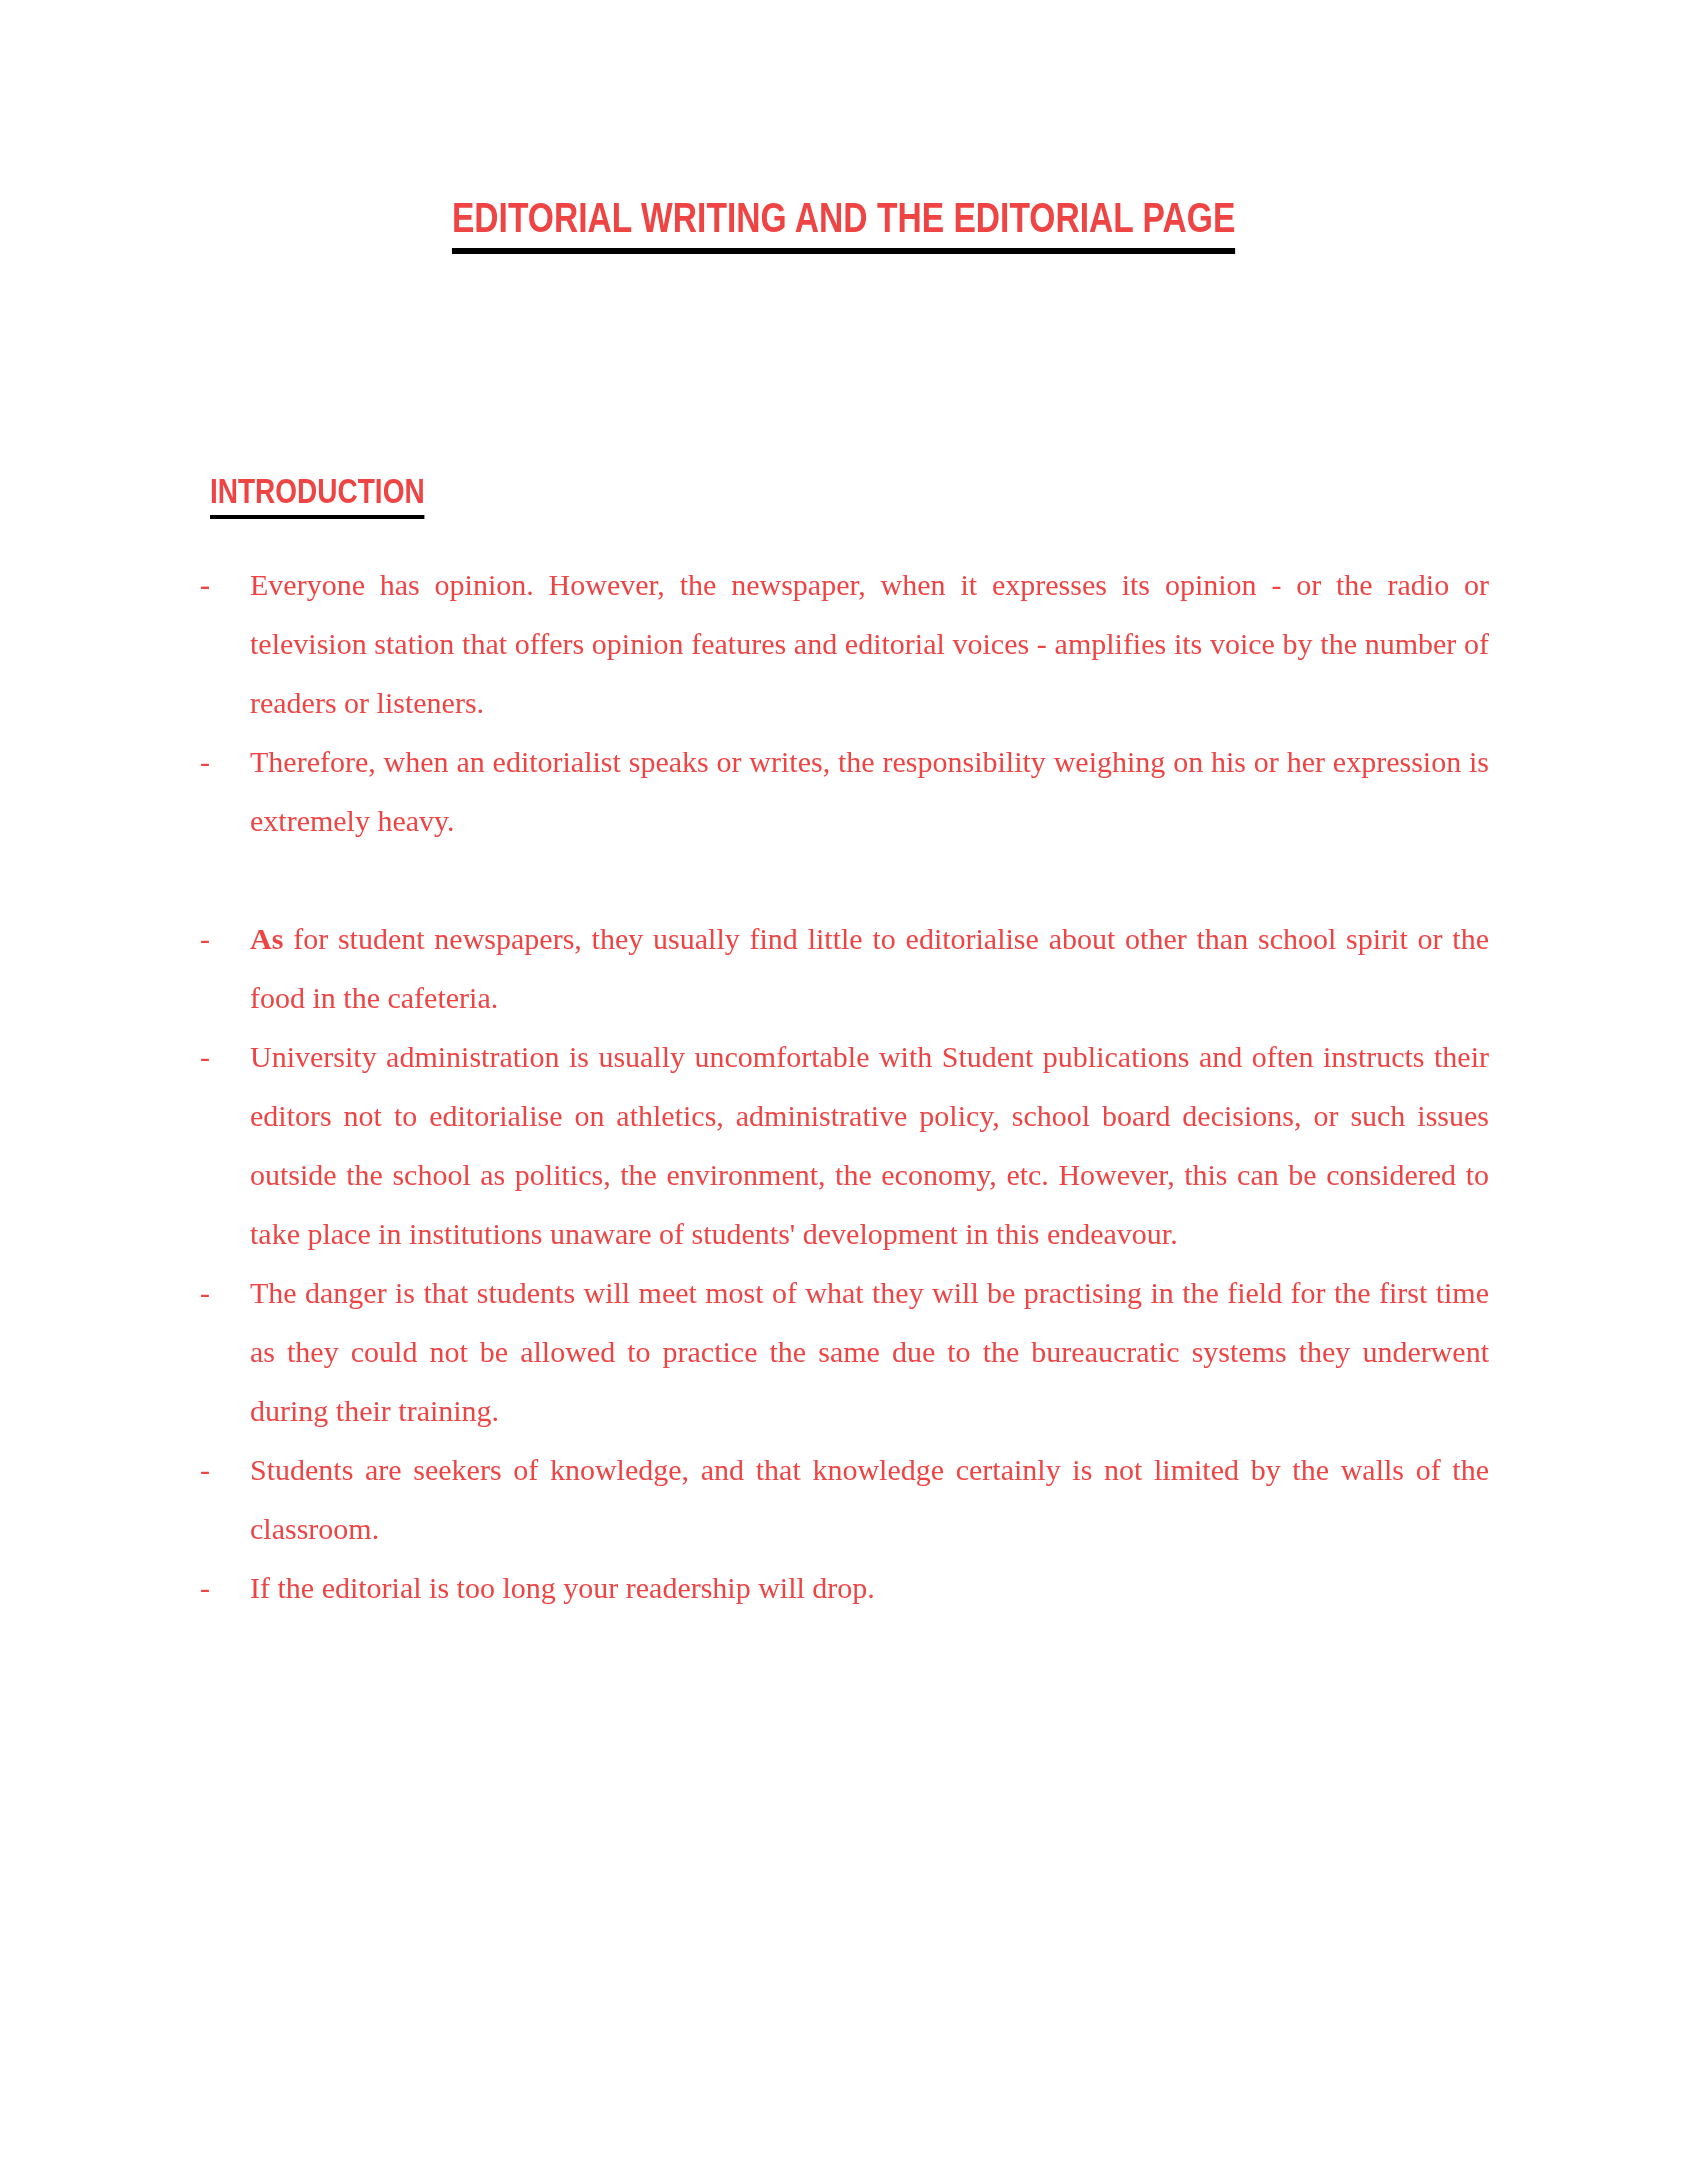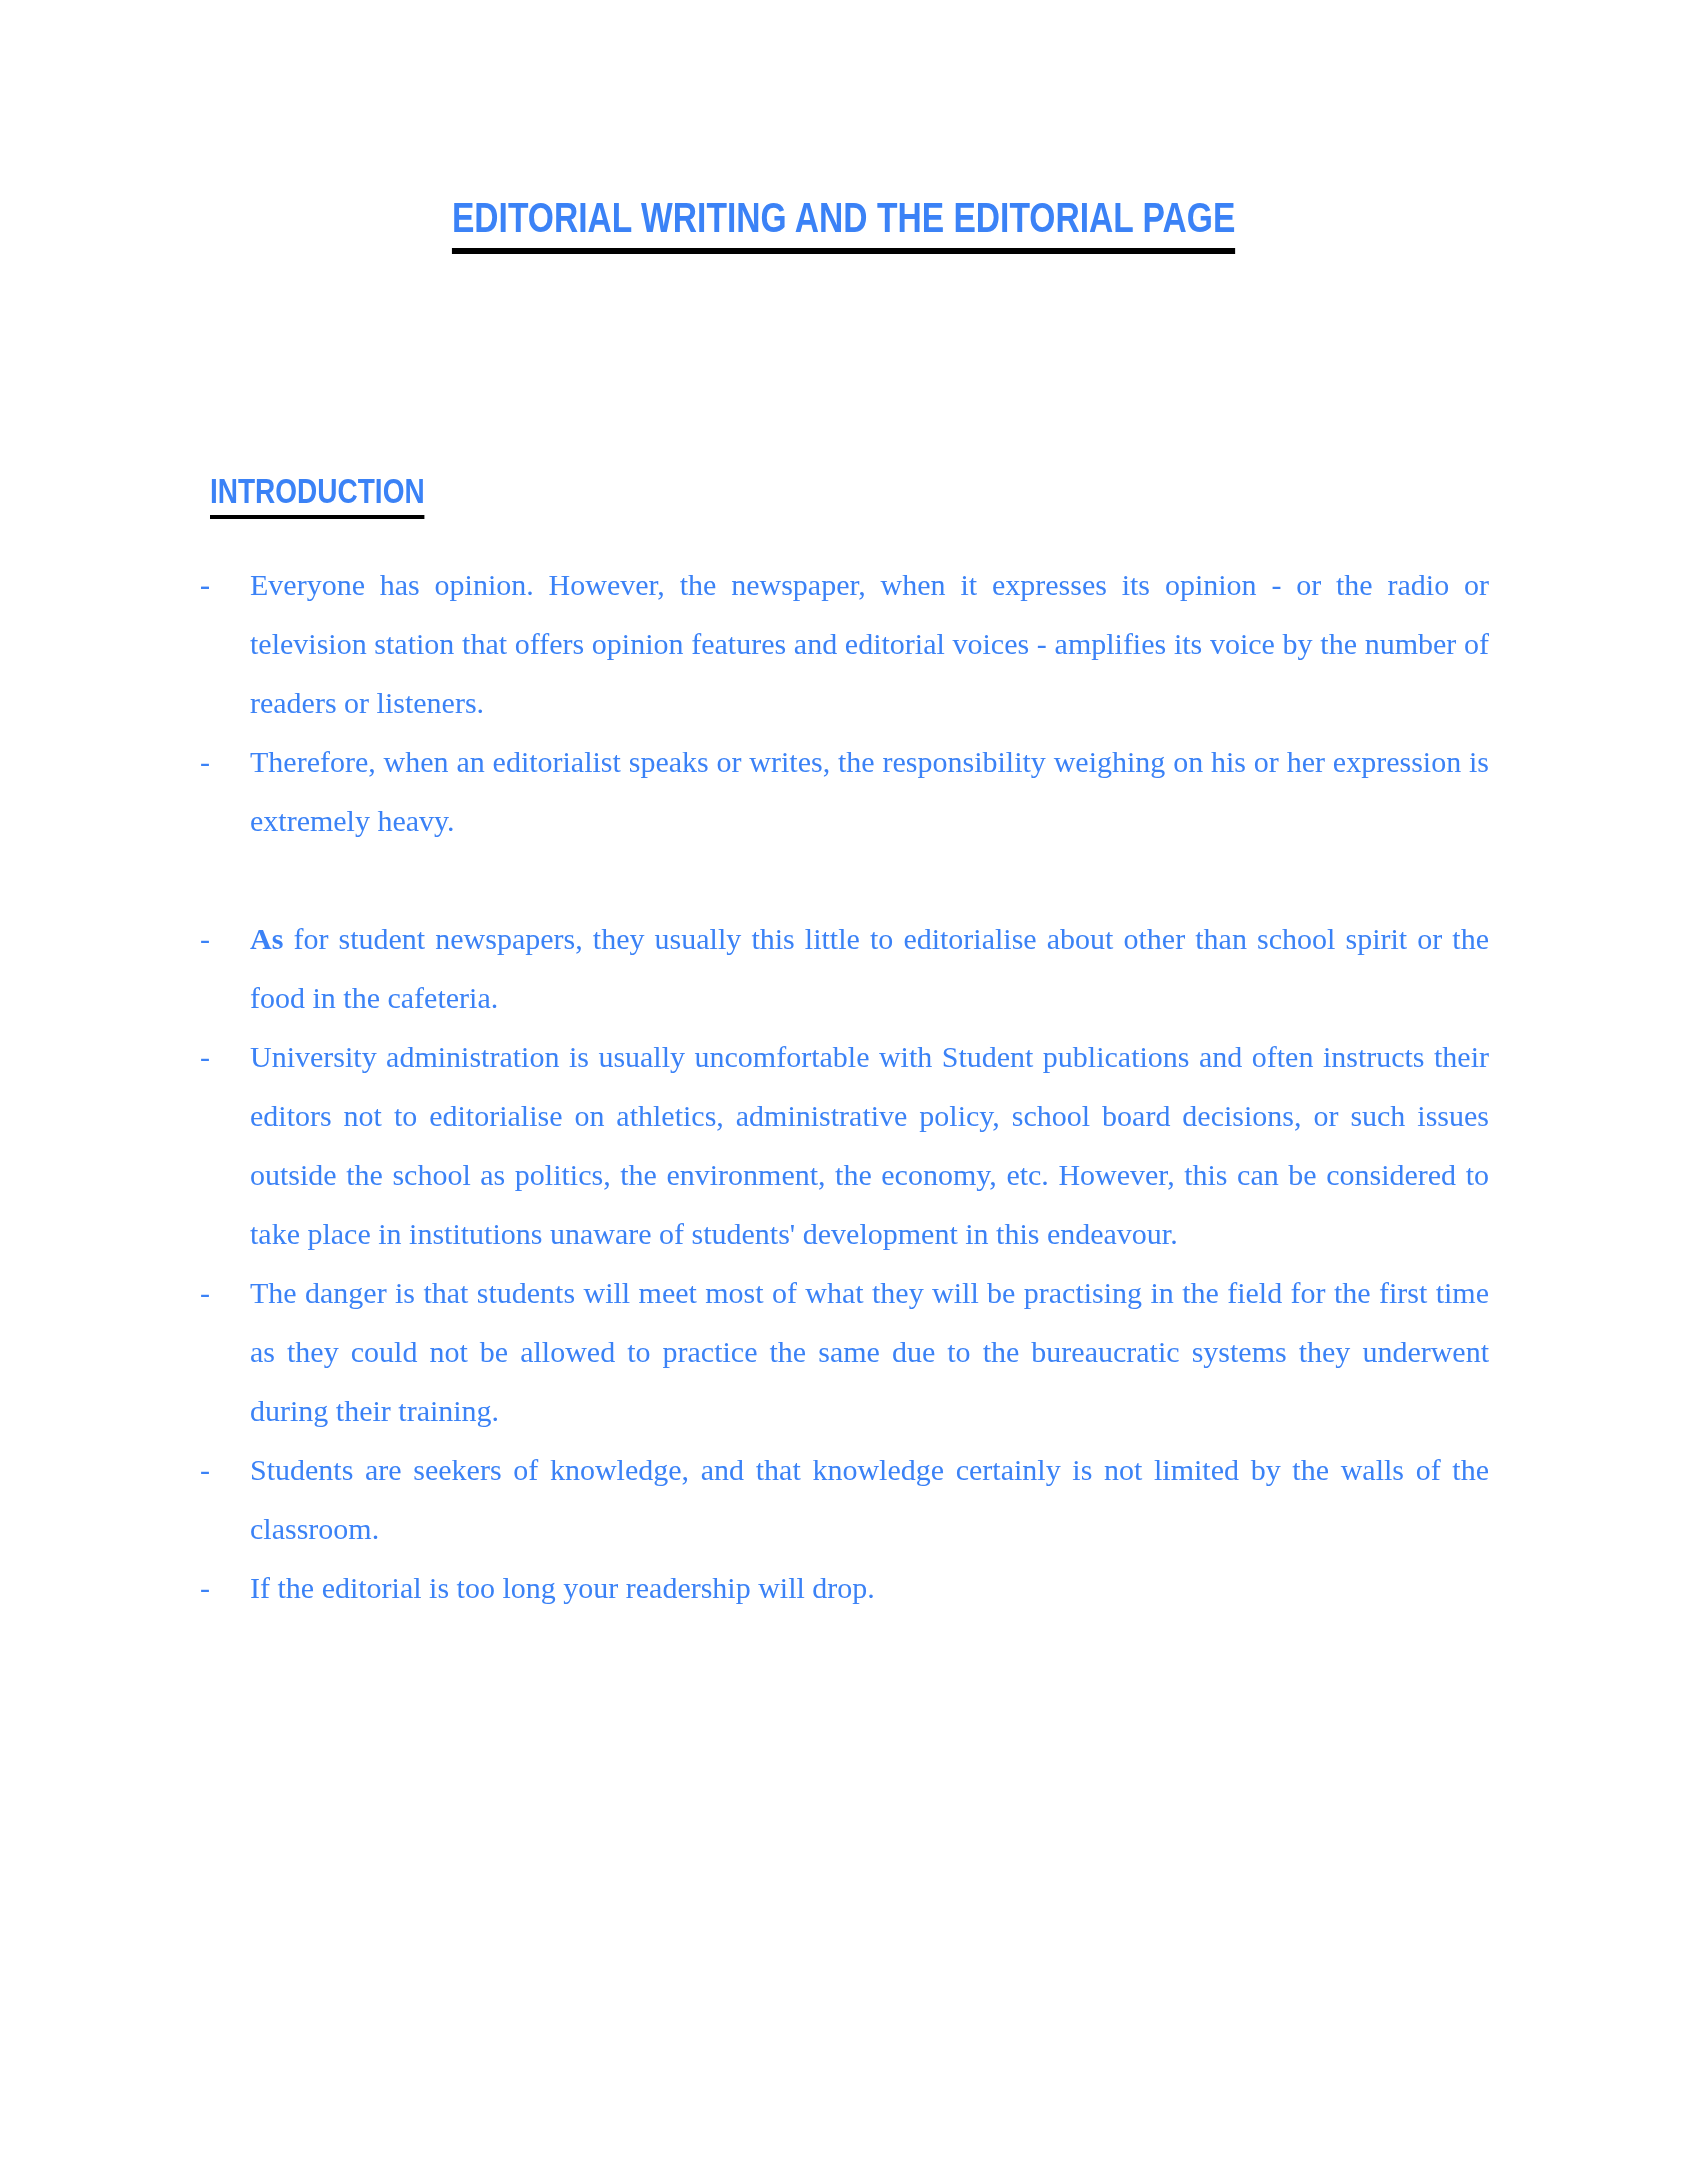--- a/index.html
+++ b/index.html
@@ -6,21 +6,21 @@
     margin: 0;
     padding: 0;
     background: #ffffff;
   }
   .page {
     position: relative;
     width: 1687px;
     height: 1901px;
     box-sizing: border-box;
     background: #ffffff;
-    color: #3b82f6;
+    color: #ef4444;
     padding: 195px 198px 0 198px;
     font-family: "Liberation Serif", "DejaVu Serif", serif;
     font-size: 30px;
     line-height: 59px;
     overflow: hidden;
   }
   h1.doc-title {
     margin: 0;
     text-align: center;
     font-family: "Liberation Sans", "DejaVu Sans", sans-serif;
@@ -96,21 +96,21 @@
     </div>
     <div class="bullet-item">
       <span class="marker">-</span>
       <span>Therefore, when an editorialist speaks or writes, the responsibility weighing on his or her expression is extremely heavy.</span>
     </div>
   </div>
 
   <div class="bullet-list second">
     <div class="bullet-item">
       <span class="marker">-</span>
-      <span class="bold-lead">As</span><span> for student newspapers, they usually this little to editorialise about other than school spirit or the food in the cafeteria.</span>
+      <span class="bold-lead">As</span><span> for student newspapers, they usually find little to editorialise about other than school spirit or the food in the cafeteria.</span>
     </div>
     <div class="bullet-item">
       <span class="marker">-</span>
       <span>University administration is usually uncomfortable with Student publications and often instructs their editors not to editorialise on athletics, administrative policy, school board decisions, or such issues outside the school as politics, the environment, the economy, etc.  However, this can be considered to take place in institutions unaware of students' development in this endeavour.</span>
     </div>
     <div class="bullet-item">
       <span class="marker">-</span>
       <span>The danger is that students will meet most of what they will be practising in the field for the first time as they could not be allowed to practice the same due to the bureaucratic systems they underwent during their training.</span>
     </div>
     <div class="bullet-item">

